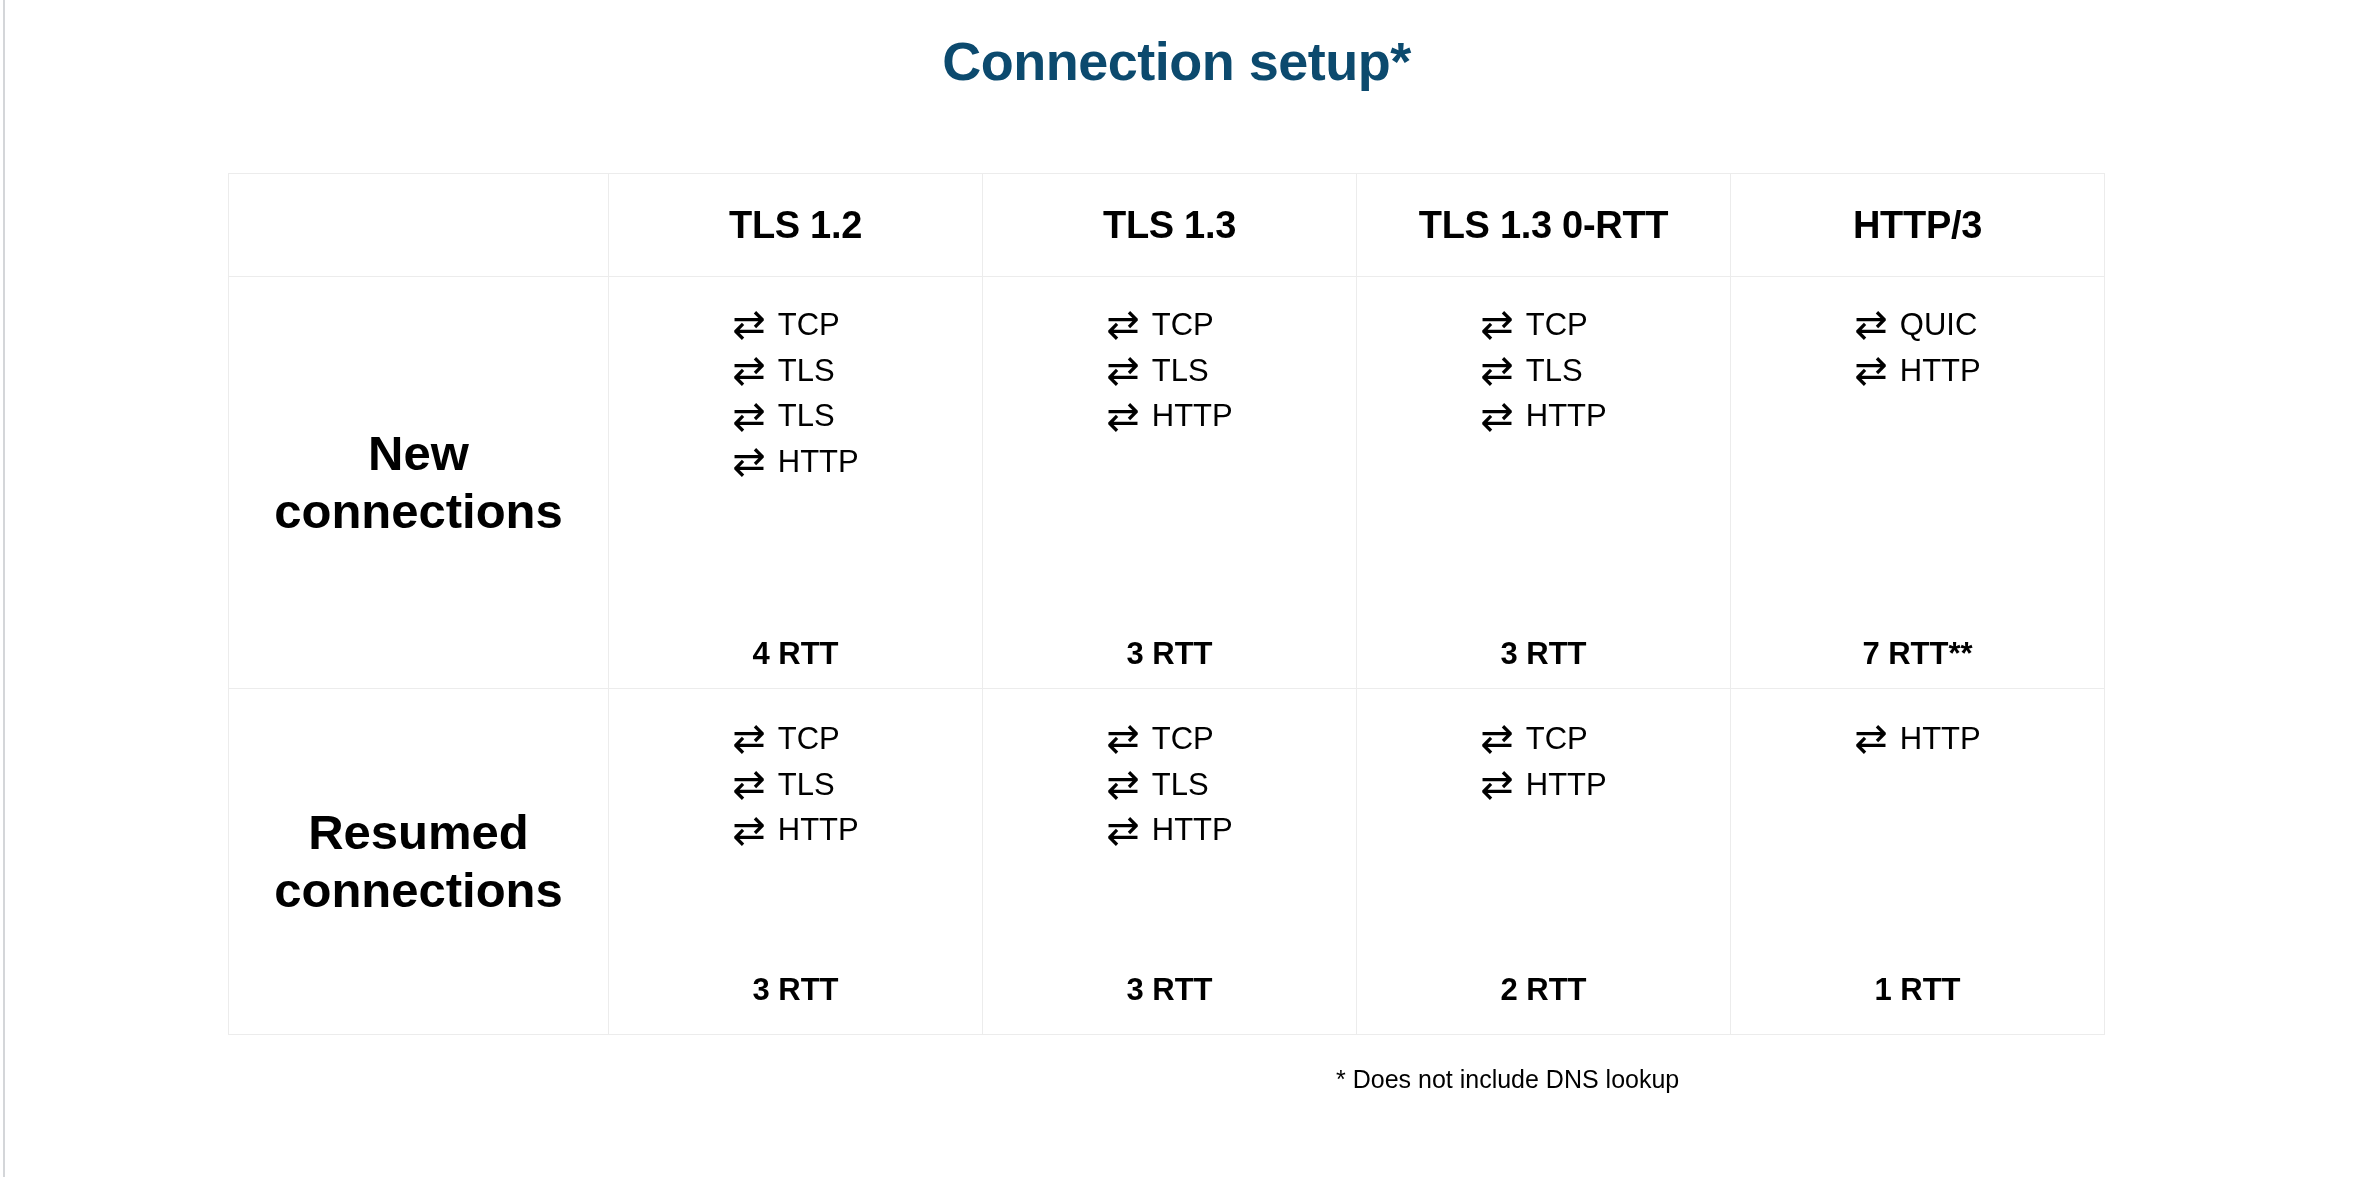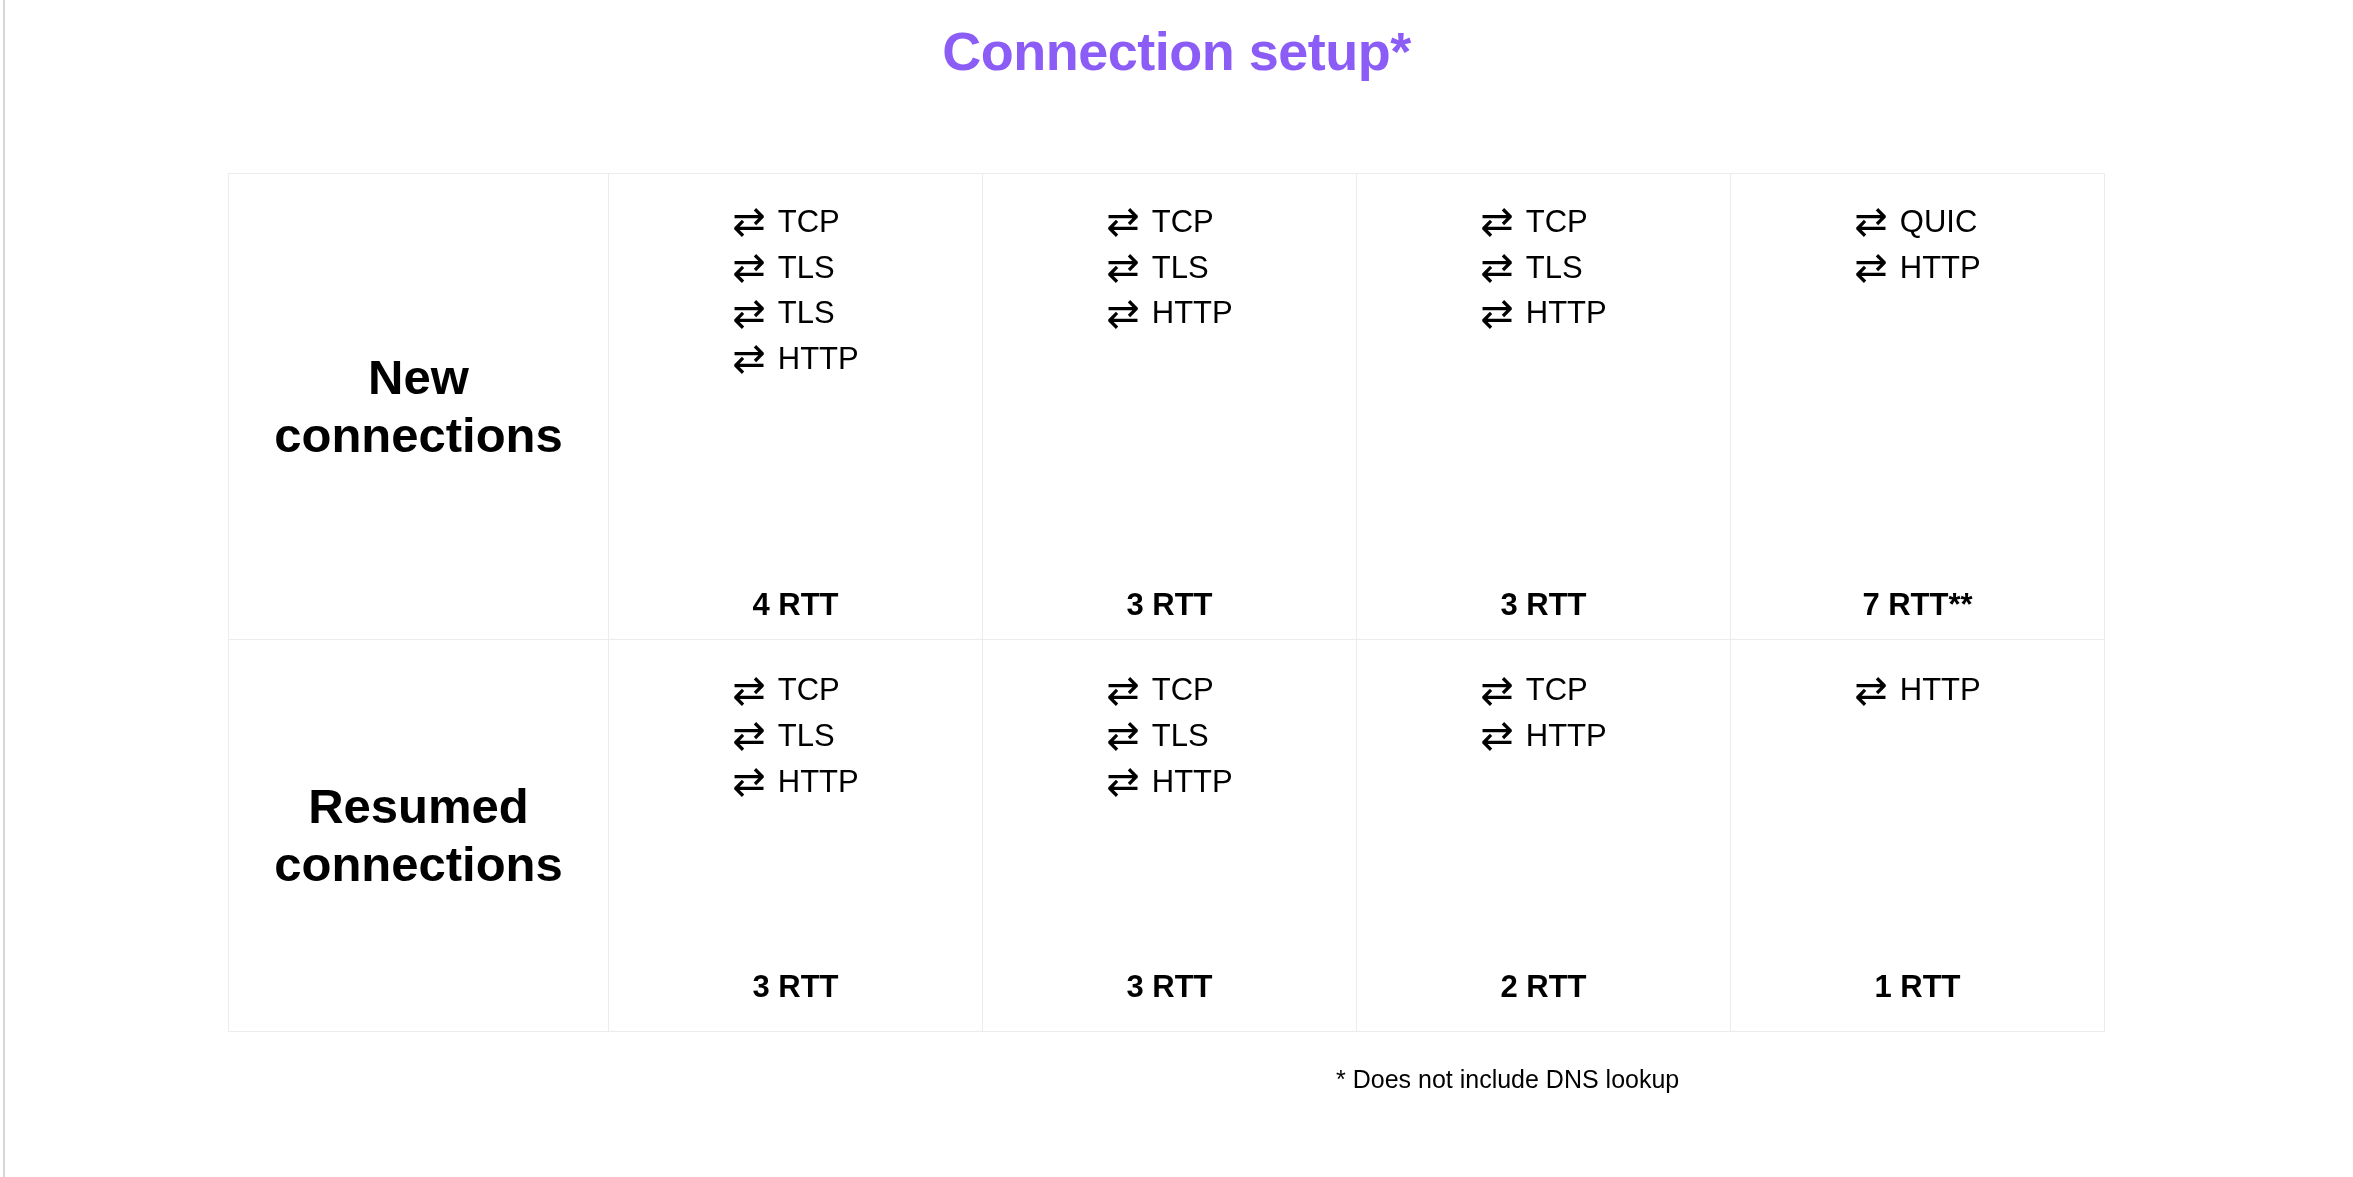--- a/index.html
+++ b/index.html
@@ -22,27 +22,27 @@
     left: 3px;
     top: 0;
     width: 2px;
     height: 1177px;
     background: #d4d6d9;
   }
 
   .title {
     position: absolute;
     left: 0;
-    top: 20px;
+    top: 30px;
     width: 2353px;
     text-align: center;
     font-size: 54px;
     font-weight: bold;
     letter-spacing: -0.5px;
-    color: #8b5cf6;
+    color: #0c4a6e;
   }
 
   .table-wrap {
     position: absolute;
     left: 228px;
     top: 173px;
     width: 1877px;
     height: 859px;
   }
 
@@ -143,20 +143,35 @@
 <div class="table-wrap">
   <table class="matrix">
     <colgroup>
       <col class="c-label">
       <col class="c-col">
       <col class="c-col">
       <col class="c-col">
       <col class="c-col">
     </colgroup>
     <tbody>
+      <tr class="header-row">
+        <td></td>
+        <td>
+          <div class="col-header">TLS 1.2</div>
+        </td>
+        <td>
+          <div class="col-header">TLS 1.3</div>
+        </td>
+        <td>
+          <div class="col-header">TLS 1.3 0-RTT</div>
+        </td>
+        <td>
+          <div class="col-header">HTTP/3</div>
+        </td>
+      </tr>
 
       <tr class="body-row-new">
         <td>
           <div class="row-label">
             <span>New</span><br>
             <span>connections</span>
           </div>
         </td>
 
         <td>

